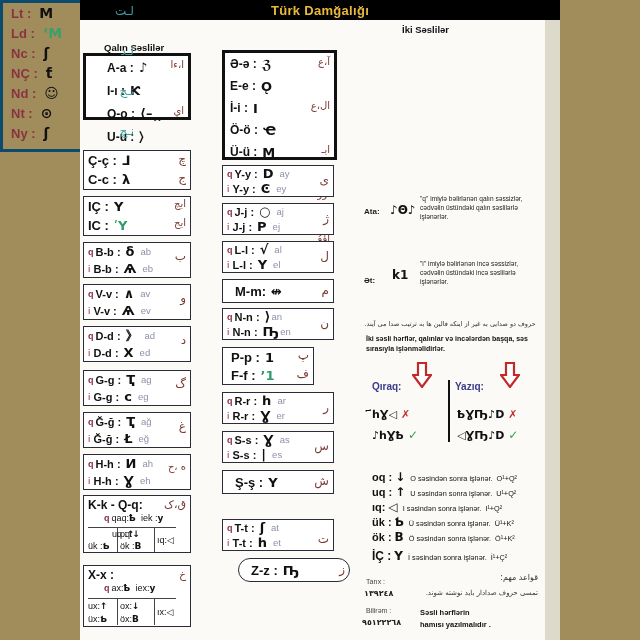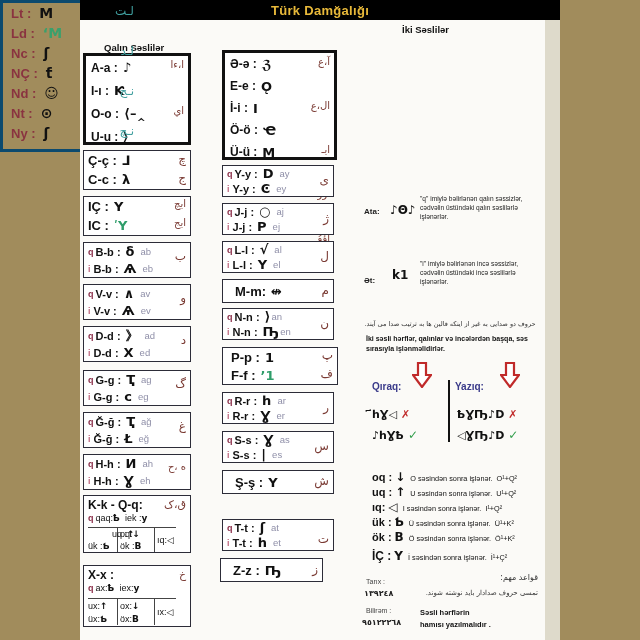--- a/index.html
+++ b/index.html
@@ -64,21 +64,21 @@
   .translit{color:#8f8fa8;font-size:9.5px;margin-left:6px;}
   .arabic{
     position:absolute;right:4px;
     font-family:"DejaVu Sans",sans-serif;
     color:#7a3a33;font-size:12px;
   }
   .arabic.teal{color:#3f9e9e;}
   .arabic.small{font-size:10px;}
 
   
-  #qalin-box{left:83px;top:53px;width:108px;height:92px;}
+  #qalin-box{left:83px;top:53px;width:108px;height:67px;padding-left:16px;}
   #qalin-box .vrow{
     display:flex;align-items:center;height:23px;padding-left:5px;position:relative;
   }
   #qalin-box .vrow .lat{font-size:12px;}
 
   
   #ince-box{left:222px;top:50px;width:115px;height:110px;}
   #ince-box .vrow{
     display:flex;align-items:center;height:22px;padding-left:5px;position:relative;
   }
@@ -145,21 +145,21 @@
   .foot-val{position:absolute;font-size:8px;font-weight:bold;color:#222;
             font-family:"DejaVu Sans",sans-serif;}
   .foot-ar{position:absolute;font-size:8px;color:#333;direction:rtl;
            font-family:"DejaVu Sans",sans-serif;}
   .foot-bold{position:absolute;font-size:7.5px;font-weight:bold;color:#111;}
 
   
   .grid-box{position:absolute;background:#fff;border:1.6px solid #2c2c38;box-sizing:border-box;}
   .gb-title{position:absolute;left:4px;top:2px;font-weight:bold;font-size:12px;color:#111;}
   .gb-ar{position:absolute;right:4px;top:2px;font-size:11px;color:#7a3a33;font-family:"DejaVu Sans",sans-serif;}
-  .gb-l2{position:absolute;left:4px;top:17px;font-size:9px;color:#111;white-space:nowrap;}
+  .gb-l2{position:absolute;left:20px;top:17px;font-size:9px;color:#111;white-space:nowrap;}
   .gb-hr{position:absolute;left:4px;width:88px;height:1px;background:#444;}
   .gb-cell{position:absolute;font-size:9px;color:#111;white-space:nowrap;}
   .gb-vline{position:absolute;width:1px;background:#444;}
   .rn{font-family:"DejaVu Sans",sans-serif;font-weight:bold;}
 </style>
 </head>
 <body>
 
 <div id="root">
 
@@ -484,21 +484,21 @@
       <span class="arabic" style="top:7px;">ن</span>
     </div>
     <div class="row">
       <span class="marker-i">i</span>
       <span class="lat">N-n  :</span>
       <span class="rune">Ҧ</span>
       <span class="translit" style="margin-left:1px;">en</span>
     </div>
   </div>
 
-  <div class="box" style="left:222px;top:347px;width:116px;height:38px;">
+  <div class="box" style="left:222px;top:347px;width:92px;height:38px;">
     <div class="row">
       <span class="lat big" style="margin-left:4px;">P-p :</span>
       <span class="rune">1</span>
       <span class="arabic" style="top:0px;">پ</span>
     </div>
     <div class="row">
       <span class="lat big" style="margin-left:4px;">F-f  :</span>
       <span class="rune green">ʼ1</span>
       <span class="arabic" style="top:19px;">ف</span>
     </div>
@@ -553,21 +553,21 @@
       <span class="arabic" style="top:12px;">ت</span>
     </div>
     <div class="row">
       <span class="marker-i">i</span>
       <span class="lat">T-t  :</span>
       <span class="rune">һ</span>
       <span class="translit">et</span>
     </div>
   </div>
 
-  <div class="box" style="left:220px;top:558px;width:103px;height:24px;">
+  <div class="box" style="left:238px;top:558px;width:112px;height:24px;border-radius:12px;">
     <div class="row" style="height:100%;">
       <span class="lat big" style="margin-left:8px;">Z-z :</span>
       <span class="rune">Ҧ</span>
       <span class="arabic" style="top:3px;">ز</span>
     </div>
   </div>
 
   <div class="note-label" style="left:364px;top:207px;">Ata:</div>
   <div class="note-rune" style="left:390px;top:203px;">♪Θ♪</div>
   <div class="note" style="left:420px;top:195px;width:118px;">"q" imiylə bəlirlənən qalın səssizlər, cədvəlin üstündəki qalın səslilərlə işlənərlər.</div>

